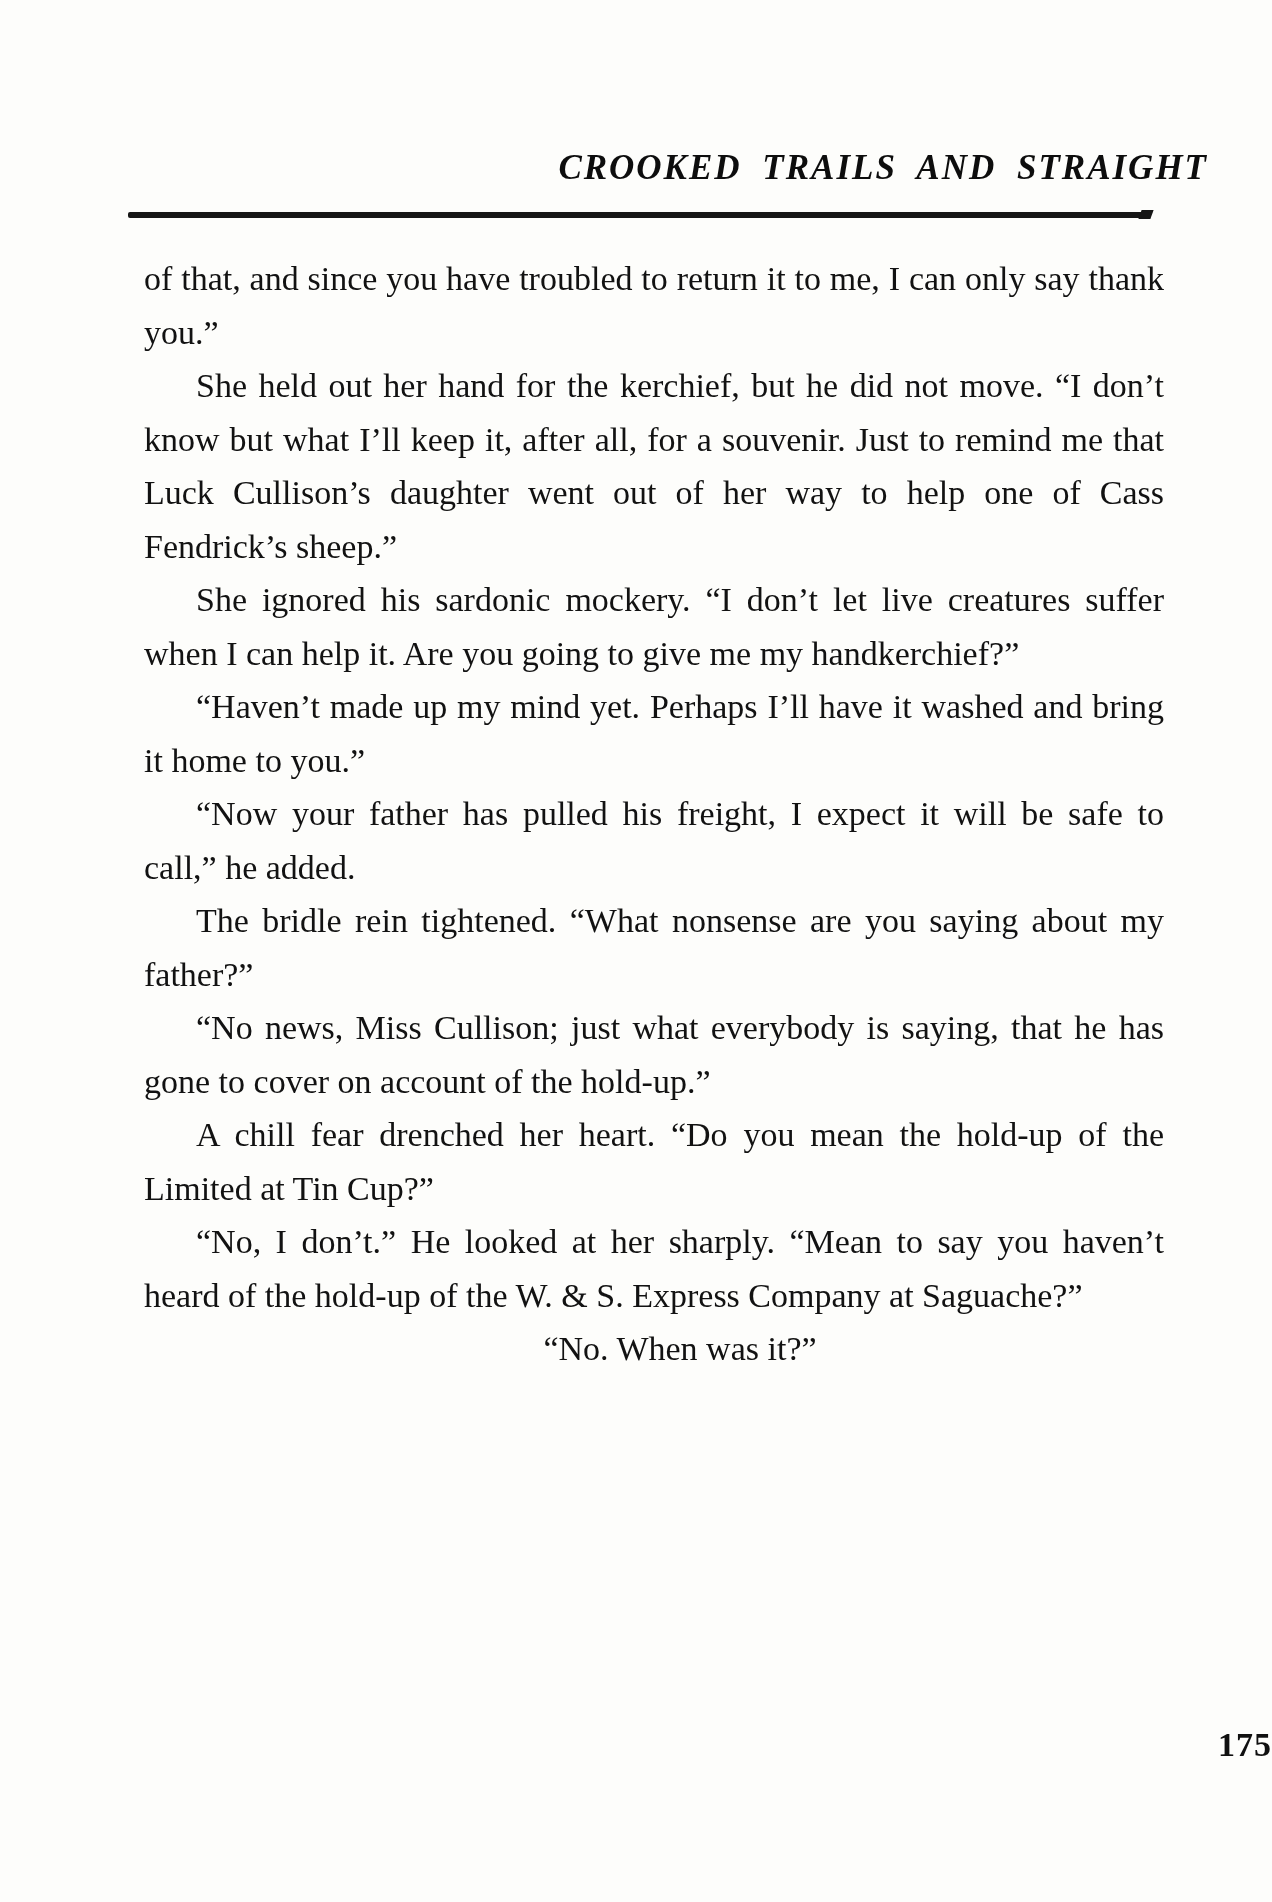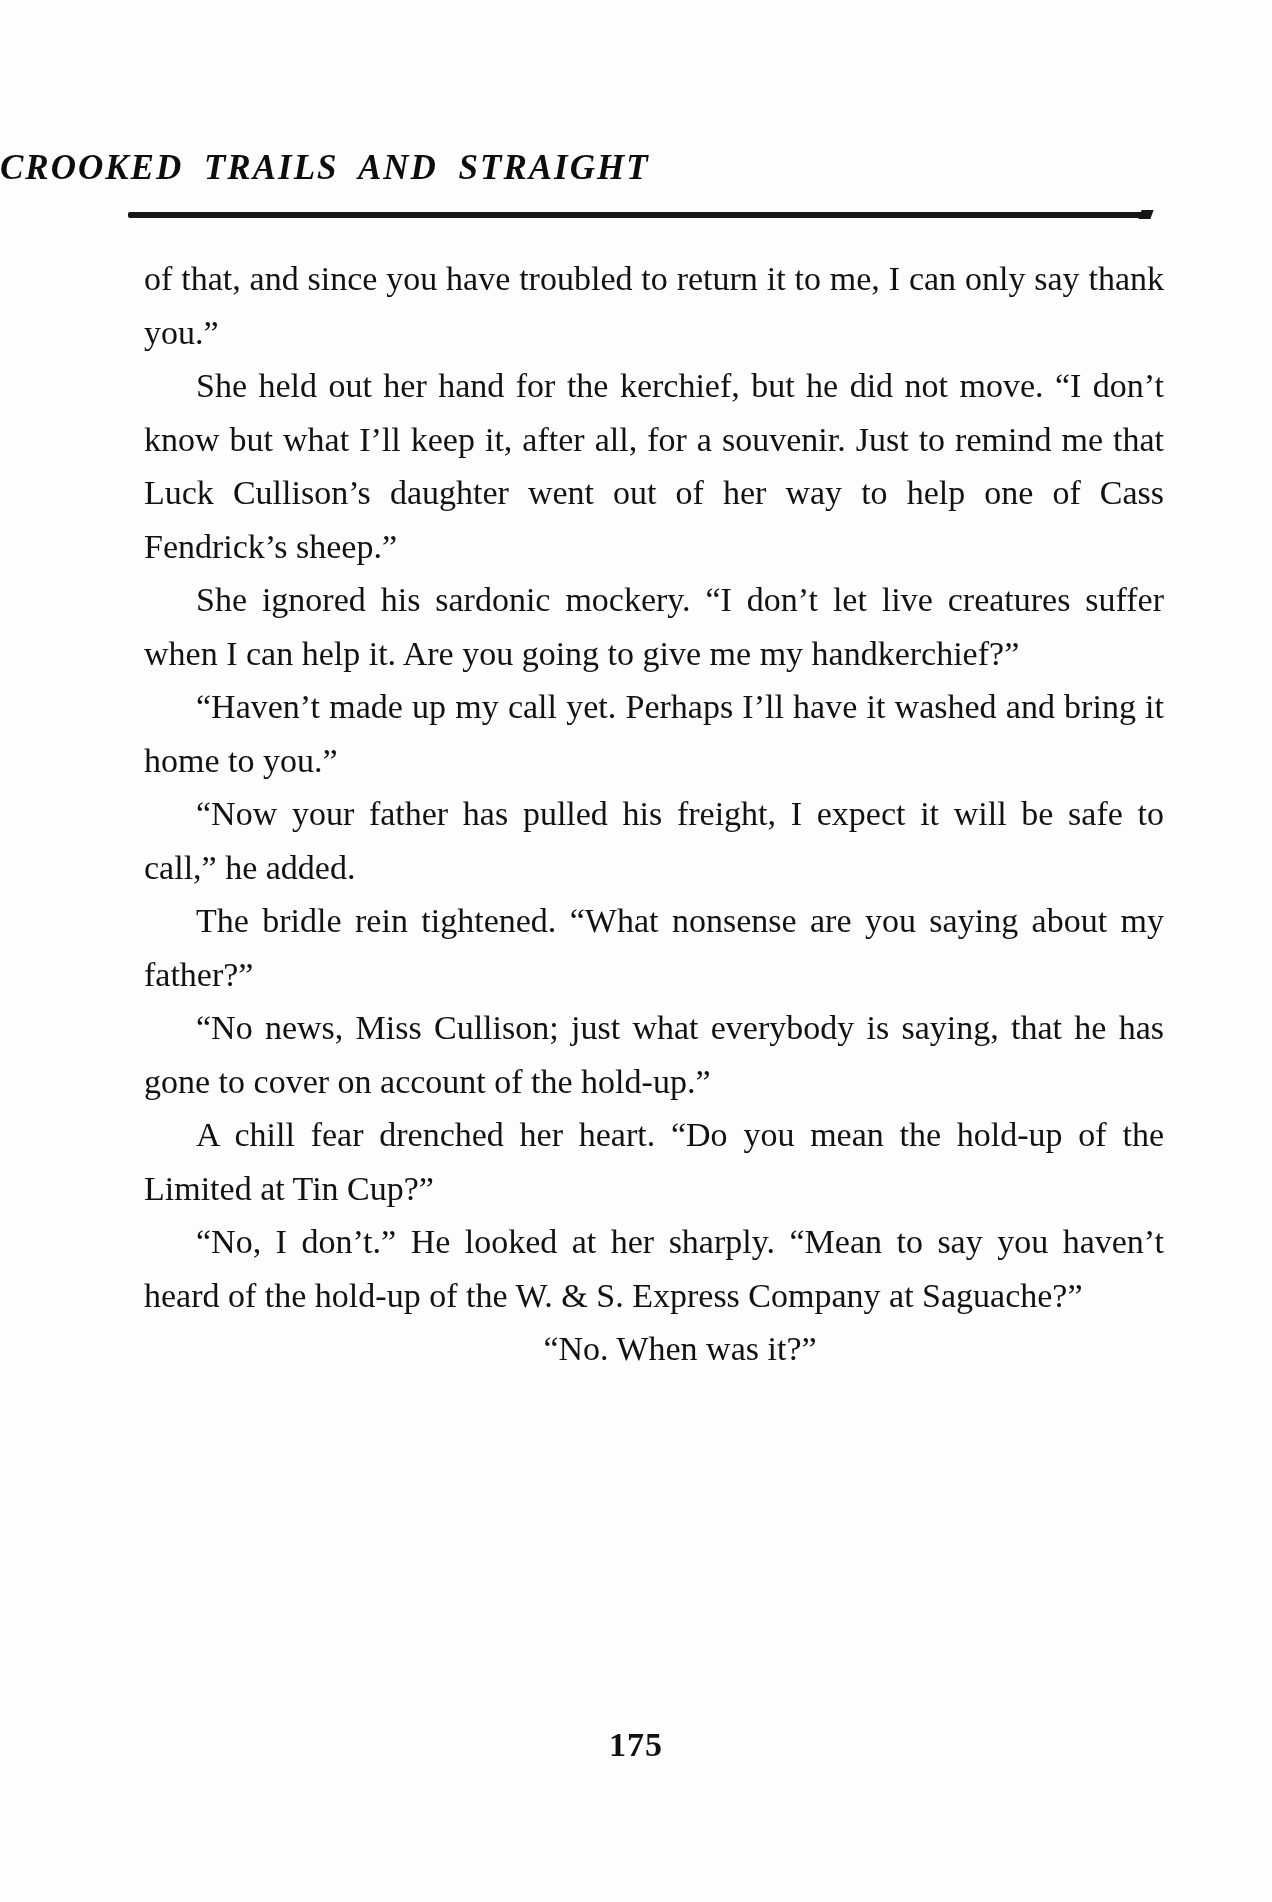--- a/index.html
+++ b/index.html
@@ -21,21 +21,21 @@
     top: 0;
     width: 1272px;
     height: 1902px;
     background: #fdfdfb;
   }
   .running-head {
     position: absolute;
     left: 0;
     top: 148px;
     width: 1208px;
-    text-align: left;
+    text-align: right;
     font-family: "Liberation Serif", serif;
     font-style: italic;
     font-weight: bold;
     font-size: 35px;
     letter-spacing: 2.0px;
     word-spacing: 10px;
     color: #0d0d0d;
   }
   .head-rule {
     position: absolute;
@@ -77,41 +77,41 @@
     text-indent: 0;
   }
   p.para.last-left {
     text-align: center;
   }
   .folio {
     position: absolute;
     left: 0;
     top: 1726px;
     width: 1272px;
-    text-align: center;
+    text-align: right;
     font-size: 34px;
     font-weight: bold;
     letter-spacing: 1px;
     color: #101010;
   }
 </style>
 </head>
 <body>
 
 <div class="page">
 
   <div class="running-head">CROOKED TRAILS AND STRAIGHT</div>
 
   <div class="head-rule"></div>
 
   <div class="body-col">
     <p class="para noindent">of that, and since you have troubled to return it to me, I can only say thank you.”</p>
     <p class="para">She held out her hand for the kerchief, but he did not move. “I don’t know but what I’ll keep it, after all, for a souvenir. Just to remind me that Luck Cullison’s daughter went out of her way to help one of Cass Fendrick’s sheep.”</p>
     <p class="para">She ignored his sardonic mockery. “I don’t let live creatures suffer when I can help it. Are you going to give me my handkerchief?”</p>
-    <p class="para">“Haven’t made up my call yet. Perhaps I’ll have it washed and bring it home to you.”</p>
+    <p class="para">“Haven’t made up my mind yet. Perhaps I’ll have it washed and bring it home to you.”</p>
     <p class="para">“Now your father has pulled his freight, I expect it will be safe to call,” he added.</p>
     <p class="para">The bridle rein tightened. “What nonsense are you saying about my father?”</p>
     <p class="para">“No news, Miss Cullison; just what everybody is saying, that he has gone to cover on account of the hold-up.”</p>
     <p class="para">A chill fear drenched her heart. “Do you mean the hold-up of the Limited at Tin Cup?”</p>
     <p class="para">“No, I don’t.” He looked at her sharply. “Mean to say you haven’t heard of the hold-up of the W. &amp; S. Express Company at Saguache?”</p>
     <p class="para last-left">“No. When was it?”</p>
   </div>
 
   <div class="folio">175</div>
 

